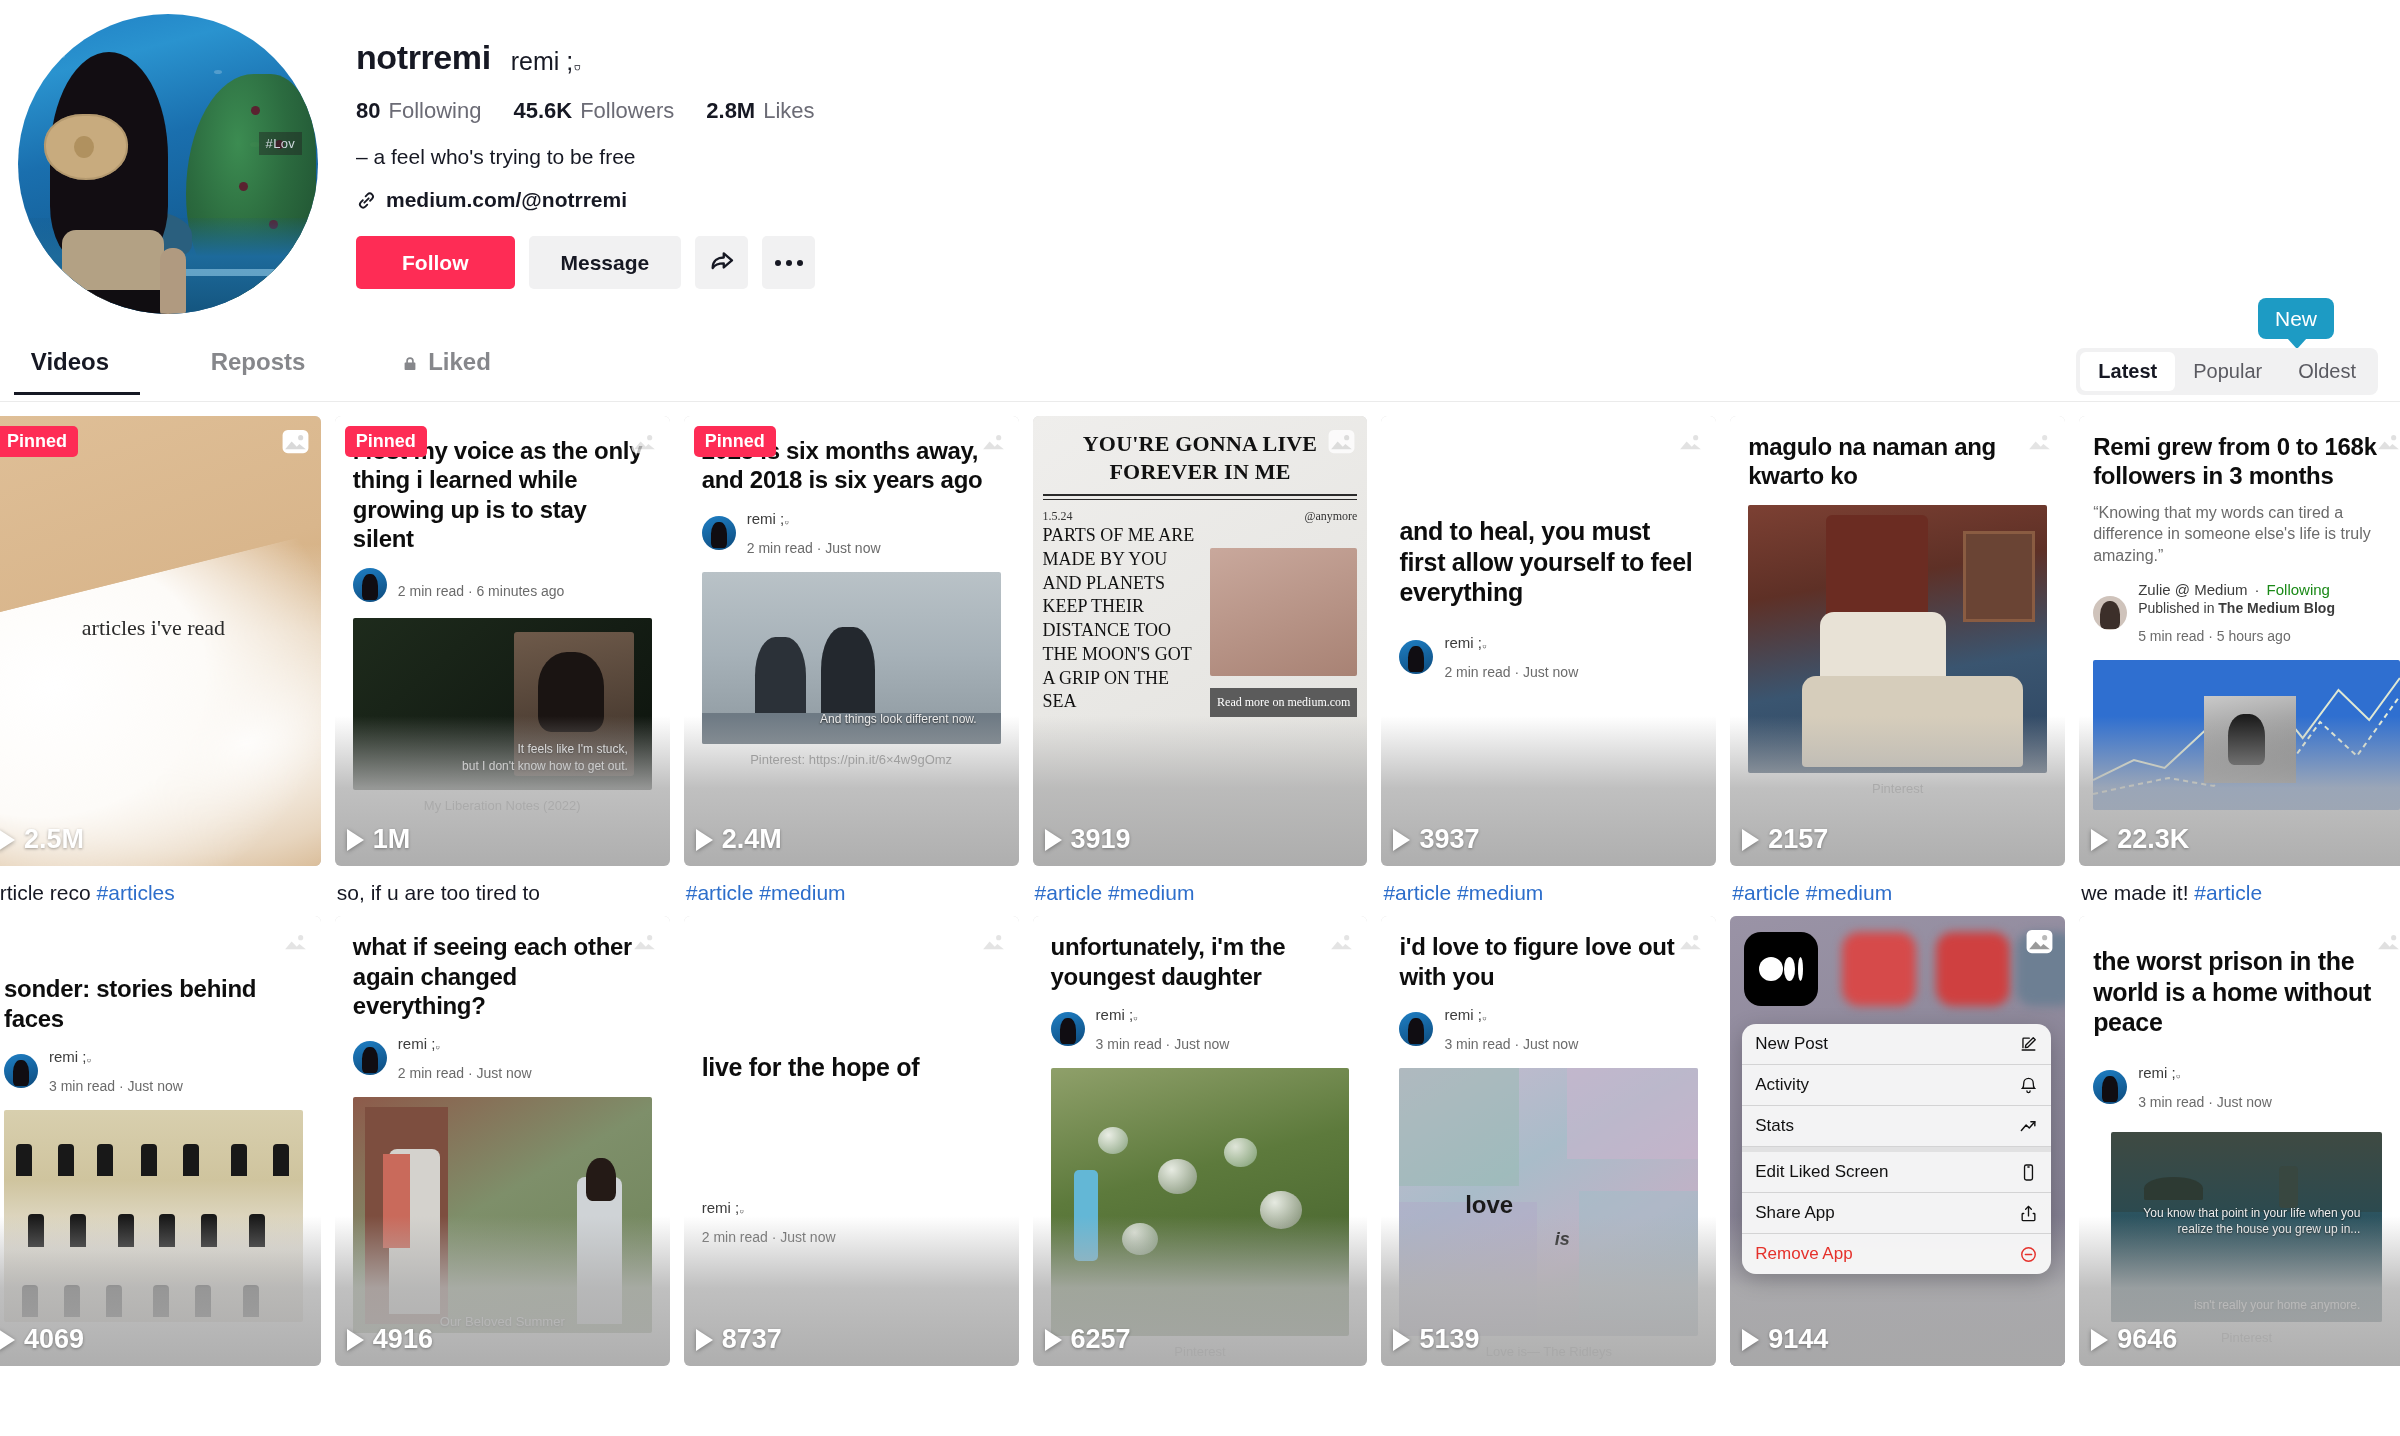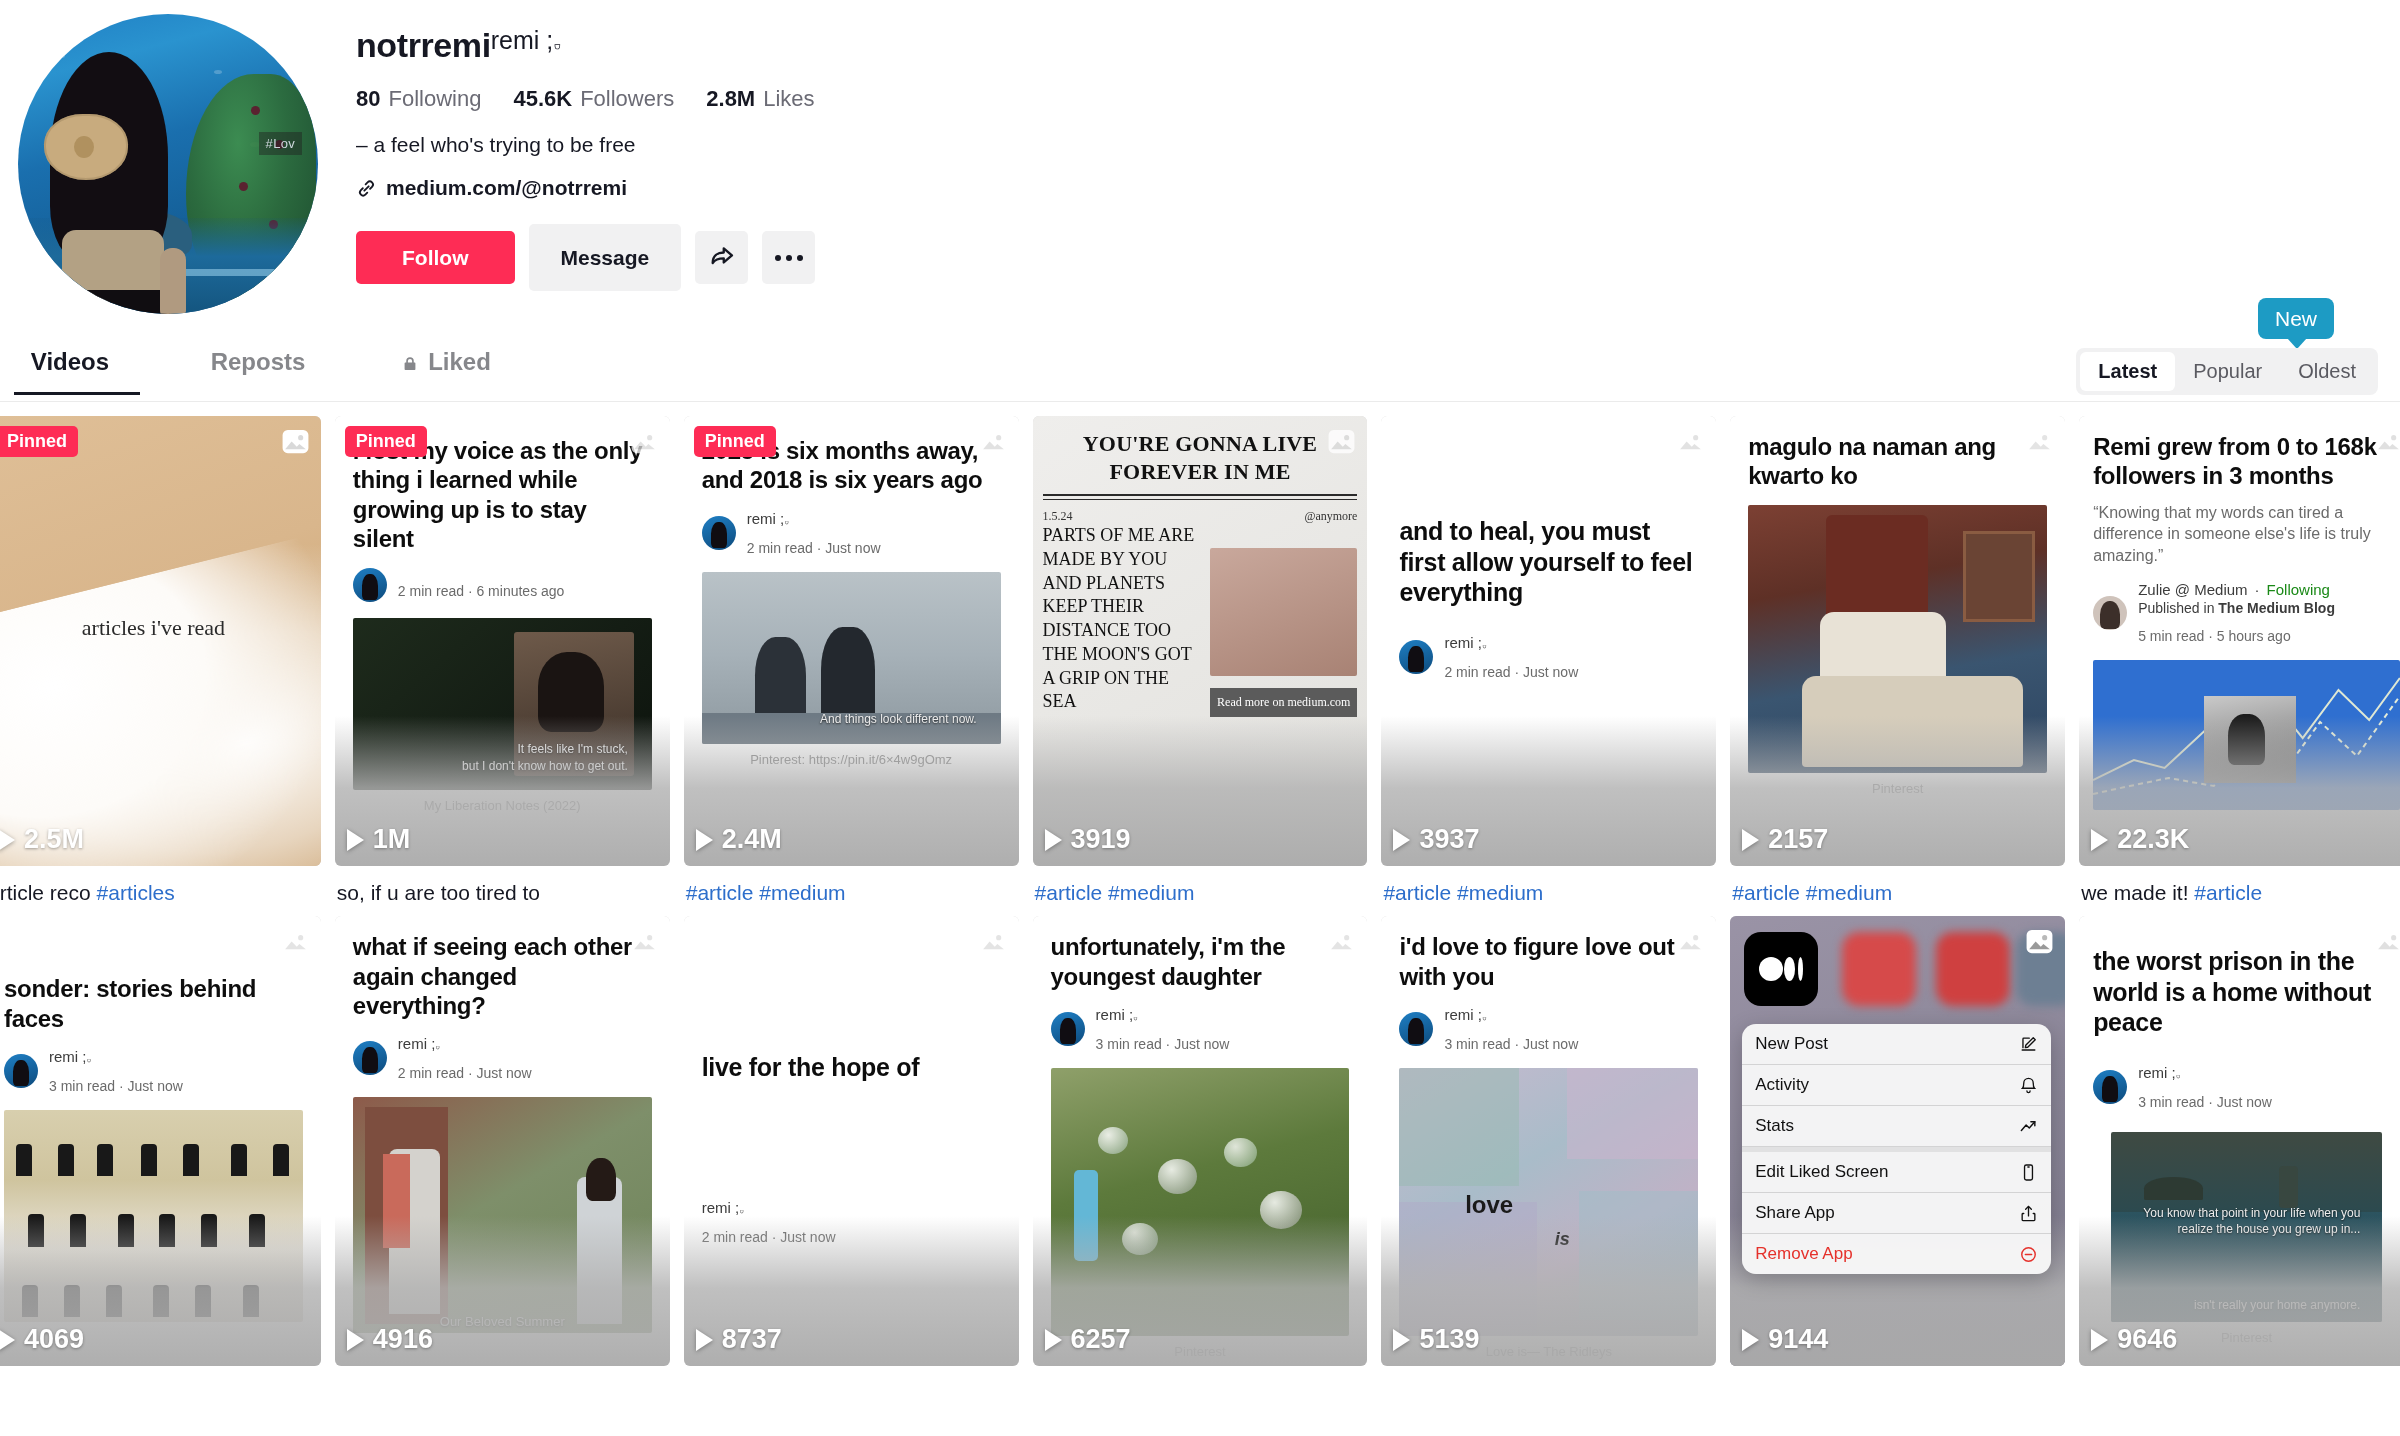--- a/index.html
+++ b/index.html
@@ -50,42 +50,42 @@
   .av-top { position:absolute; left:24px; top:178px; width:102px; height:72px; background:#b3a184; border-radius:14px 14px 6px 6px; }
   .av-skirt { position:absolute; left:20px; top:238px; width:112px; height:70px; background:#100d11; border-radius:8px; }
   .av-arm { position:absolute; right:12px; top:196px; width:26px; height:74px; background:#b09a80; border-radius:12px; }
   .av-watermark {
     position:absolute; right:16px; top:118px;
     background:rgba(30,30,30,.45); color:#cfd7dd;
     font-size:13px; padding:4px 7px; letter-spacing:.3px;
   }
 
   .profile-info { padding-top: 12px; min-width:0; }
-  .name-row { display:flex; align-items:flex-start; gap:0; }
+  .name-row { display:flex; align-items:flex-end; gap:20px;margin-top:12px; }
   .uname { font-size: 34px; font-weight: 700; letter-spacing:-.4px; }
   .nickname { font-size: 25px; font-weight: 400; color:#161823; }
 
   .stats { display:flex; gap:32px; margin-top:21px; font-size:22px; }
   .stat { display:flex; gap:8px; align-items:baseline; }
   .stat b { font-weight:700; font-size:22px; }
   .stat span { color:#6b6b75; }
 
   .bio { margin-top:21px; font-size:21px; }
   .linkrow { margin-top:19px; font-size:21px; display:flex; align-items:center; gap:9px; font-weight:600; }
   .link-ico { width:21px; height:21px; display:inline-block; }
 
   .actions { display:flex; gap:14px; margin-top:24px; align-items:center; }
   .btn-follow {
     background:#fe2c55; color:#fff; border:none;
     font-size:21px; font-weight:700; padding:0 46px; height:53px;
     border-radius:5px; cursor:pointer; font-family:inherit;
   }
   .btn-message {
     background:#f1f1f2; color:#161823; border:none;
-    font-size:21px; font-weight:700; padding:0 32px; height:67px;
+    font-size:21px; font-weight:700; padding:0 32px; height:53px;
     border-radius:5px; cursor:pointer; font-family:inherit;
   }
   .btn-icon {
     background:#f1f1f2; border:none; width:53px; height:53px;
     border-radius:5px; cursor:pointer; display:flex;
     align-items:center; justify-content:center;
   }
   .dots { display:flex; gap:5px; }
   .dots i { width:6px; height:6px; border-radius:50%; background:#161823; display:block; }
 

